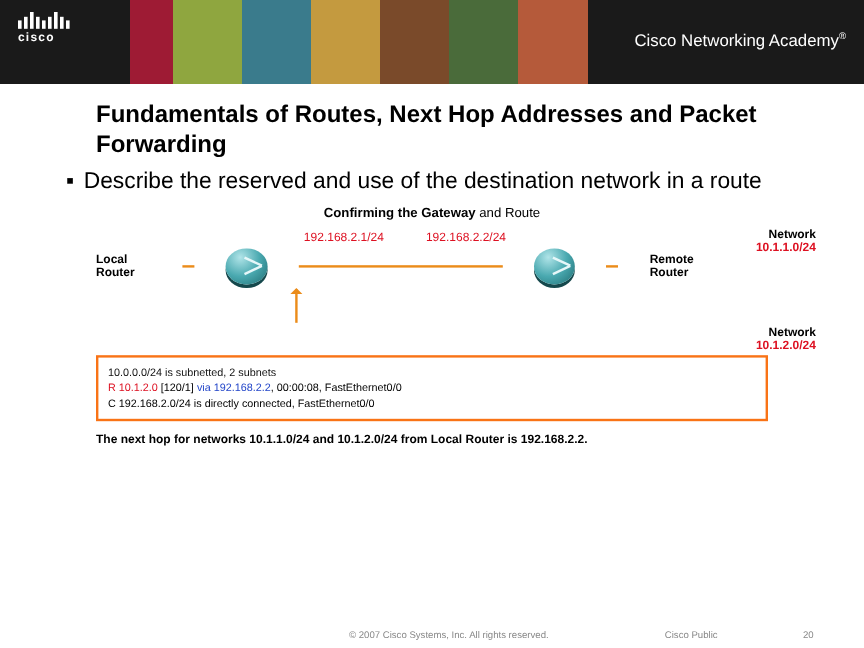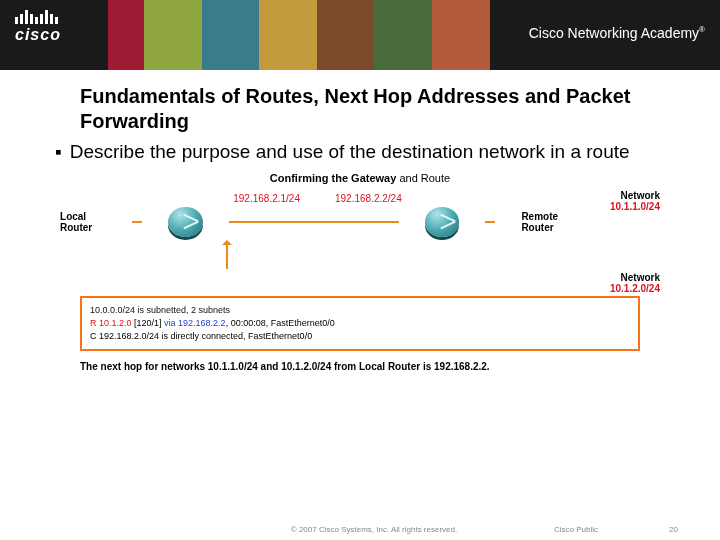--- a/index.html
+++ b/index.html
@@ -1,21 +1,21 @@
 <!DOCTYPE html>
 <html><head>
 <meta charset="utf-8">
 <style>
   * { margin: 0; padding: 0; box-sizing: border-box; }
   body { width: 720px; height: 540px; font-family: Arial, Helvetica, sans-serif; background: #fff; position: relative; overflow: hidden; }
   .header-band { width: 100%; height: 70px; background: linear-gradient(90deg,#1a1a1a 0%,#1a1a1a 15%, #9e1b34 15%, #9e1b34 20%, #8fa63f 20%, #8fa63f 28%, #3a7b8c 28%, #3a7b8c 36%, #c49a3f 36%, #c49a3f 44%, #7a4a2a 44%, #7a4a2a 52%, #4a6b3a 52%, #4a6b3a 60%, #b55a3a 60%, #b55a3a 68%, #1a1a1a 68%, #1a1a1a 100%); position: relative; }
   .cisco-logo { position: absolute; left: 15px; top: 10px; color: #fff; }
   .cisco-bars { display: flex; gap: 2px; align-items: flex-end; margin-bottom: 2px; }
   .cisco-bars span { width: 3px; background: #fff; display: block; }
-  .cisco-text { font-size: 16px; font-weight: bold; letter-spacing: 1px; font-style: italic; }
+  .cisco-text { font-size: 10px; font-weight: bold; letter-spacing: 1px; }
   .academy { position: absolute; right: 15px; top: 25px; color: #fff; font-size: 14px; }
   .academy-tm { font-size: 8px; vertical-align: super; }
   .content { padding: 14px 55px 0 55px; }
   h2 { font-size: 20px; font-weight: bold; color: #000; line-height: 1.25; margin-bottom: 6px; margin-left: 25px; }
   .bullet { display: flex; font-size: 19px; color: #000; line-height: 1.25; }
   .bullet-mark { margin-right: 8px; }
   .diagram { margin: 8px 25px 0 25px; font-size: 10px; }
   .dtitle { text-align: center; font-weight: bold; font-size: 11px; margin-bottom: 6px; }
   .netlabel { font-weight: bold; text-align: right; font-size: 10px; padding-left: 35px; }
   .netlabel .ip { color: #d12; }
@@ -35,21 +35,21 @@
   .rtbox .route { color: #d12; }
   .rtbox .via { color: #2346c9; }
   .caption { font-size: 10px; margin-top: 10px; color: #000; }
   .caption .hl { color: #d12; font-weight: bold; }
   .caption2 { font-size: 10px; margin-top: 10px; font-weight: bold; color: #000; }
   .footer { position: absolute; bottom: 6px; left: 0; right: 12px; font-size: 8px; color: #888; padding-left: 40px; }
   .foot-center { text-align: center; }
   .foot-right { position: absolute; right: 110px; bottom: 0; }
   .page-num { position: absolute; right: 30px; bottom: 0; }
   .netright { display:flex; flex-direction:column; align-items:flex-end; gap:60px; }
-  .toprow { display:flex; align-items:flex-start;justify-content:center; }
+  .toprow { display:flex; align-items:flex-start; }
   .leftcol { flex:1; }
   .rightcol { width:150px; }
 </style>
 </head>
 <body>
 
 <div class="header-band">
   <div class="cisco-logo">
     <div class="cisco-bars">
       <span style="height:7px"></span>
@@ -66,21 +66,21 @@
   </div>
   <div class="academy">
     <span>Cisco Networking Academy</span><span class="academy-tm">®</span>
   </div>
 </div>
 
 <div class="content">
   <h2>Fundamentals of Routes, Next Hop Addresses and Packet Forwarding</h2>
   <div class="bullet">
     <span class="bullet-mark">▪</span>
-    <span>Describe the purpose and use of the destination network in a route</span>
+    <span>Describe the reserved and use of the destination network in a route</span>
   </div>
 
   <div class="diagram">
     <div class="dtitle">
       <span>Confirming the Gateway</span><span style="font-weight:normal"> and Route</span>
     </div>
 
     <div class="toprow">
       <div class="leftcol">
         <div class="ip-row">

